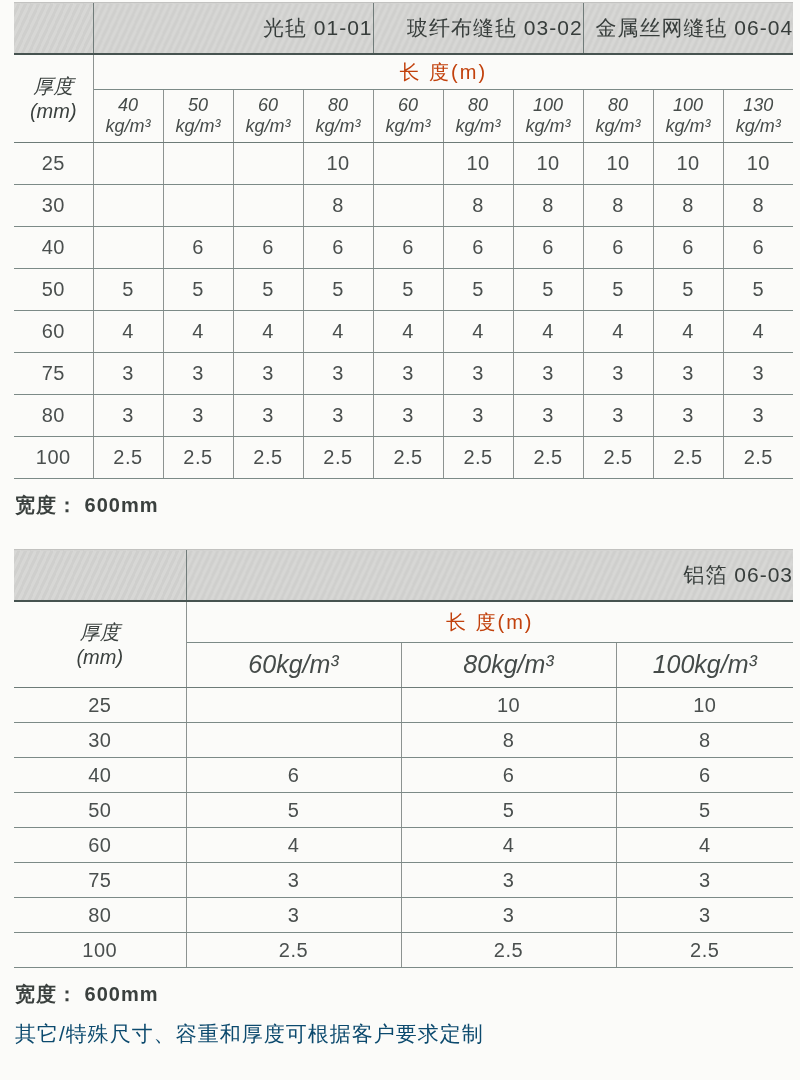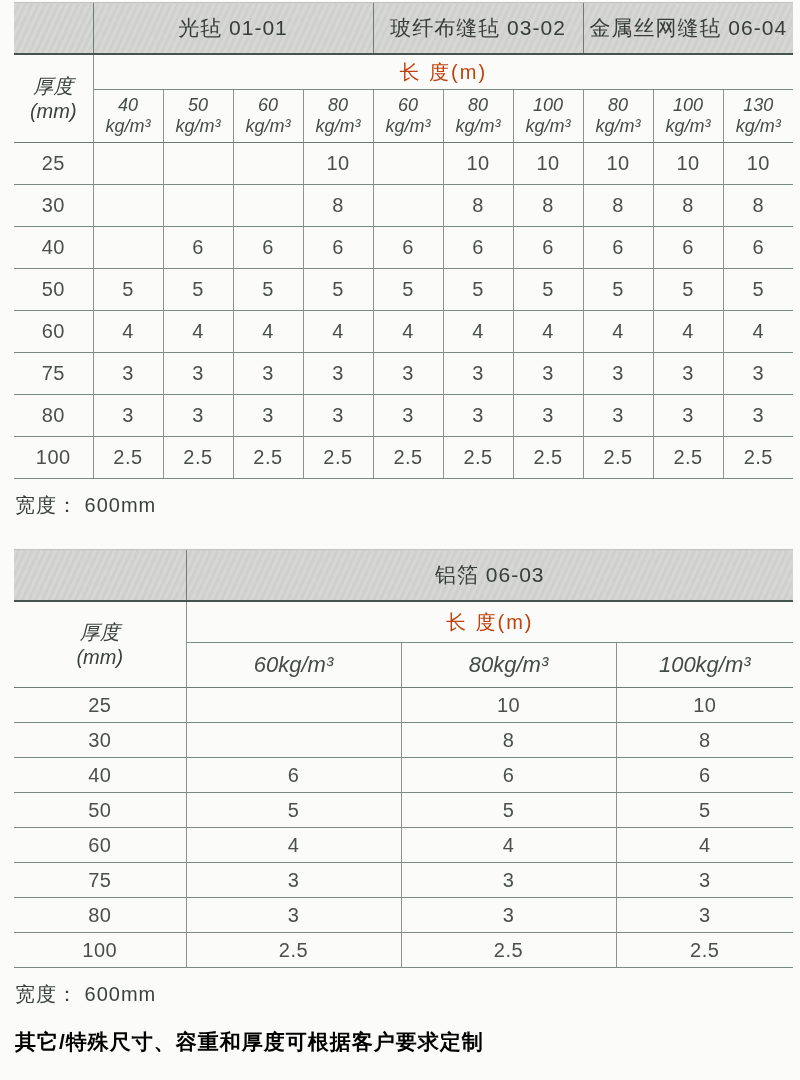--- a/index.html
+++ b/index.html
@@ -31,21 +31,21 @@
     font-size:21px;
     letter-spacing:1px;
     color:#373d3b;
   }
   
   .hb{border-bottom:1.6px solid #7c8a87;}
   .hbthick{border-bottom:1.8px solid #6d7b78;font-style:italic;}
   
   .v{border-left:1.6px solid #8d9391;}
   .vr{border-right:1.6px solid #8d9391;}
-  .vdark{border-left:1.8px solid #707b79;}
+  .vdark{border-left:1.8px solid #707b79;text-align:right;}
 
   .thk{
     font-size:20px;
     line-height:1.25;
     white-space:pre-line;
     color:#3a403e;
   }
   .lenhdr{
     height:34px;
     font-size:20px;
@@ -53,40 +53,41 @@
     color:#c2410c;
   }
   .colhdr{
     height:52px;
     font-size:18px;
     line-height:1.18;
     white-space:pre-line;
     color:#454b49;
   }
   .t2 .lenhdr{height:40px;}
-  .t2 .colhdr{height:44px;font-size:22px;margin-left:44px;}
+  .t2 .colhdr{height:44px;font-size:25px;margin-left:44px;}
   .t1 tr.data-row td{height:41px;}
   .t2 tr.data-row td{height:34px;}
   .rowlabel,.num{
     font-size:20px;
     color:#4a4f4e;
     letter-spacing:0.5px;
   }
   .note{
     margin:13px 0 0 1px;
     font-size:20px;
     color:#3a403e;
     letter-spacing:1px;
+    font-weight:bold;
   }
   .gap{height:30px;}
   .footer-note{
-    margin:20px 0 0 1px;
+    margin:12px 0 0 1px;
     font-size:21px;
-    font-weight:bold;
-    color:#000000;
+    font-weight:normal;
+    color:#0c4a6e;
     letter-spacing:1px;
   }
 </style>
 </head>
 <body>
 
 <div class="sheet">
 
   <table class="t1">
     <colgroup>

